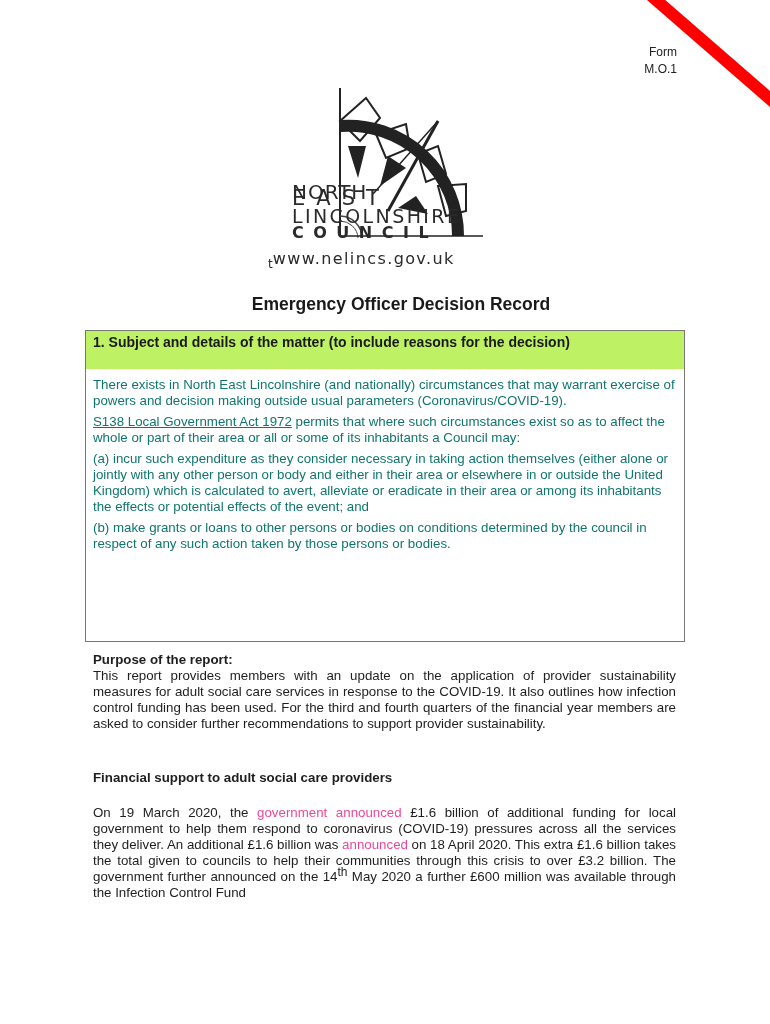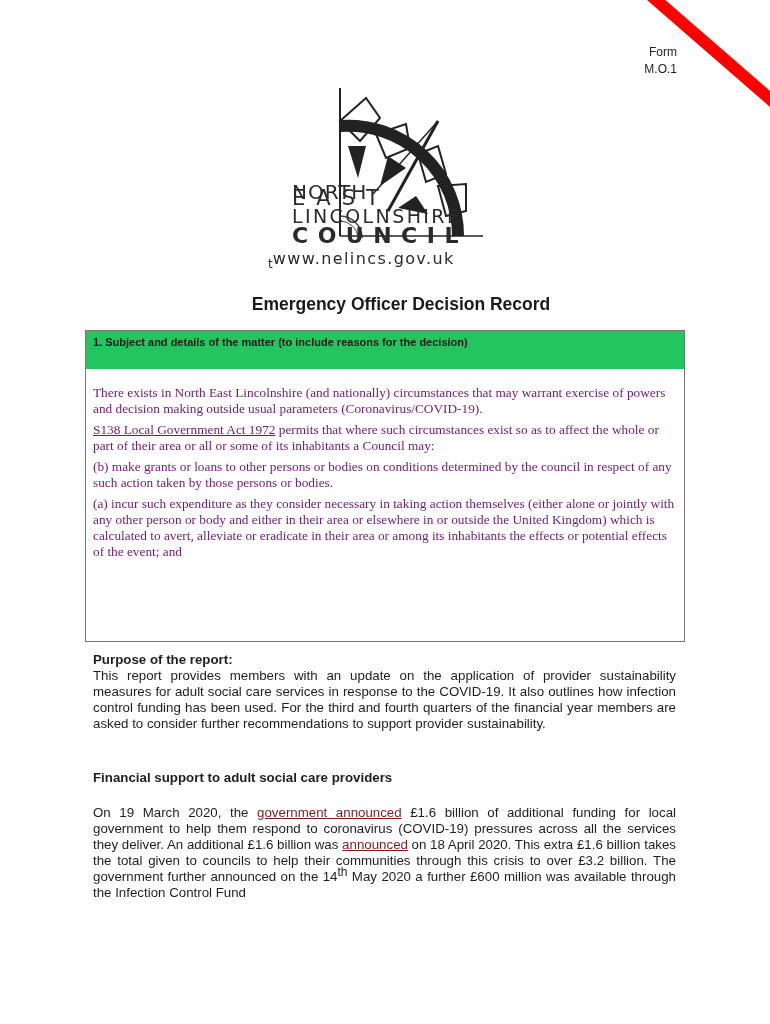--- a/index.html
+++ b/index.html
@@ -9,37 +9,37 @@
                  background: #ff0000; transform-origin: 0 50%; transform: rotate(41deg); }
   .form-id { position: absolute; right: 93px; top: 44px; text-align: right;
              font-size: 12px; line-height: 17px; color: #222; }
   .logo { position: absolute; left: 288px; top: 86px; width: 200px; height: 185px; }
   .logo svg { position: absolute; left: 0; top: 0; }
   .logo .t { position: absolute; left: 4px; font-family: "DejaVu Sans", sans-serif; color: #2a2a2a;
              font-weight: normal; white-space: nowrap; }
   .logo .north { top: 94px; font-size: 20px; letter-spacing: 1px; }
   .logo .east { top: 100px; font-size: 21px; letter-spacing: 11px; }
   .logo .linc { top: 119px; font-size: 19px; letter-spacing: 2.4px; }
-  .logo .council { top: 137px; font-size: 22px; letter-spacing: 9.5px; font-weight: bold; text-align: center; }
+  .logo .council { top: 137px; font-size: 16px; letter-spacing: 9.5px; font-weight: bold; text-align: center; }
   .logo .web { top: 163px; left: -20px; font-size: 16px; letter-spacing: 1.4px; }
   .logo .web .tsmall { font-size: 12px; position: relative; top: 4px; letter-spacing: 0; }
   .title { position: absolute; left: 0; width: 770px; top: 294px; text-align: center;
            font-size: 17.5px; font-weight: bold; margin-left: 16px; }
   .box { position: absolute; left: 85px; top: 330px; width: 598px; height: 310px;
          border: 1px solid #777; }
-  .box-head { background: #22c55e; height: 35px; padding: 3px 6px 0 7px; font-weight: bold;
-              font-size: 11px; line-height: 16px; }
-  .box-body { padding: 16px 6px 0 7px; font-size: 13.3px; line-height: 16px; color: #701a75; font-family: Liberation Serif, serif; }
+  .box-head { background: #bef264; height: 35px; padding: 3px 6px 0 7px; font-weight: bold;
+              font-size: 14px; line-height: 16px; }
+  .box-body { padding: 8px 6px 0 7px; font-size: 13.3px; line-height: 16px; color: #0f766e; }
   .box-body p { margin: 0 0 5px 0; }
   .ul { text-decoration: underline; margin-top: 32px; }
   .section { position: absolute; left: 93px; width: 583px; font-size: 13.3px; line-height: 16px;
              text-align: justify; color: #1e1e1e; }
   .section p { margin: 0; }
   .h { font-weight: bold; }
-  .link { color: #7f1d1d; text-decoration: underline; }
+  .link { color: #ec4899; }
   sup { font-size: 12px; line-height: 0; }
 </style>
 </head>
 <body>
 
 <div class="corner-mark"></div>
 
 <div class="form-id">
   <div>Form</div>
   <div>M.O.1</div>
@@ -69,22 +69,22 @@
   <div class="t web"><span class="tsmall">t</span><span>www.nelincs.gov.uk</span></div>
 </div>
 
 <div class="title">Emergency Officer Decision Record</div>
 
 <div class="box">
   <div class="box-head">1. Subject and details of the matter (to include reasons for the decision)</div>
   <div class="box-body">
     <p>There exists in North East Lincolnshire (and nationally) circumstances that may warrant exercise of powers and decision making outside usual parameters (Coronavirus/COVID-19).</p>
     <p><span class="ul">S138 Local Government Act 1972</span><span> permits that where such circumstances exist so as to affect the whole or part of their area or all or some of its inhabitants a Council may:</span></p>
+    <p>(a)  incur such expenditure as they consider necessary in taking action themselves (either alone or jointly with any other person or body and either in their area or elsewhere in or outside the United Kingdom) which is calculated to avert, alleviate or eradicate in their area or among its inhabitants the effects or potential effects of the event; and</p>
     <p>(b)  make grants or loans to other persons or bodies on conditions determined by the council in respect of any such action taken by those persons or bodies.</p>
-    <p>(a)  incur such expenditure as they consider necessary in taking action themselves (either alone or jointly with any other person or body and either in their area or elsewhere in or outside the United Kingdom) which is calculated to avert, alleviate or eradicate in their area or among its inhabitants the effects or potential effects of the event; and</p>
   </div>
 </div>
 
 <div class="section" style="top:652px;">
   <p class="h">Purpose of the report:</p>
   <p>This report provides members with an update on the application of provider sustainability measures for adult social care services in response to the COVID-19. It also outlines how infection control funding has been used. For the third and fourth quarters of the financial year members are asked to consider further recommendations to support provider sustainability.</p>
 </div>
 
 <div class="section" style="top:770px;">
   <p class="h">Financial support to adult social care providers</p>

